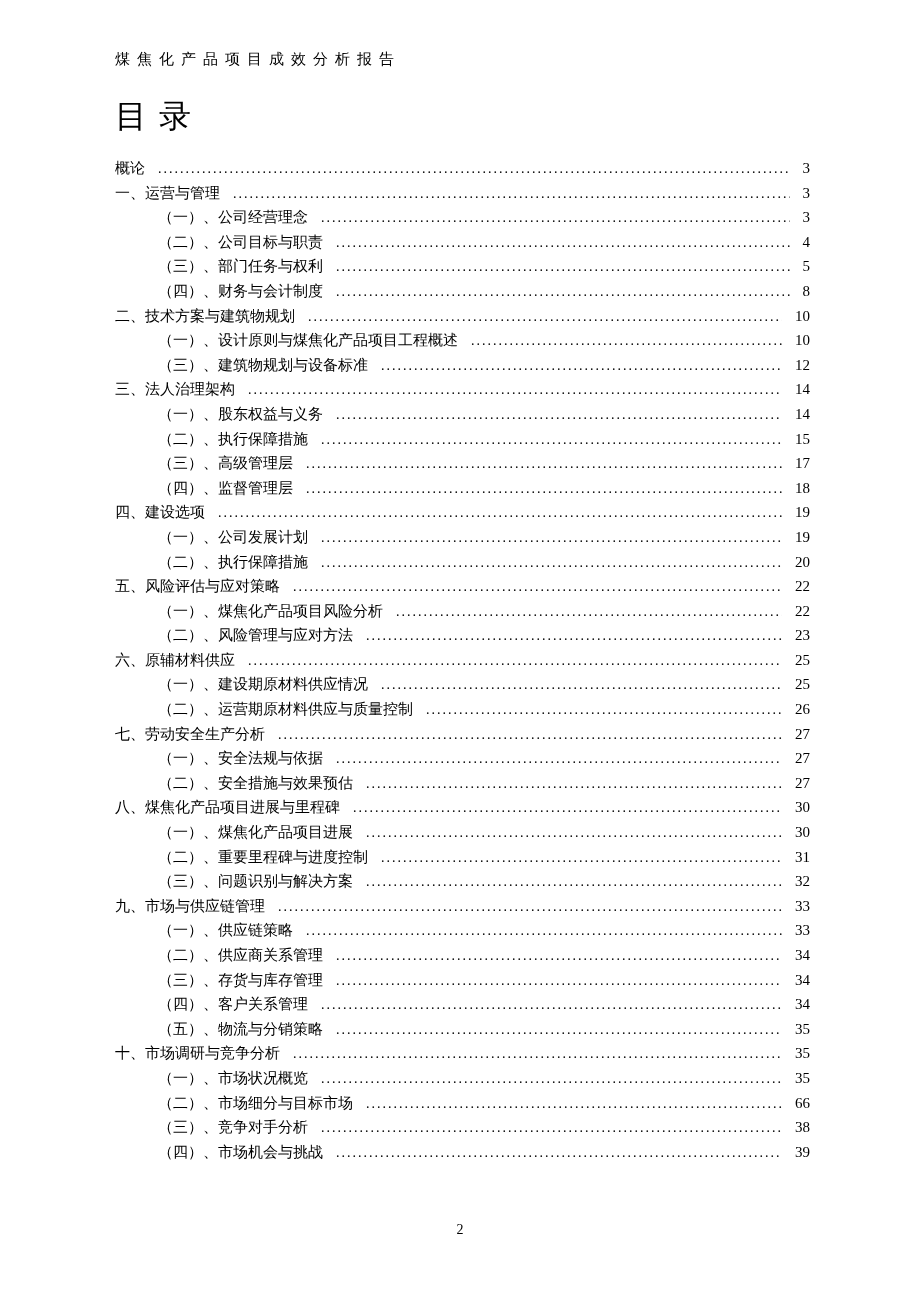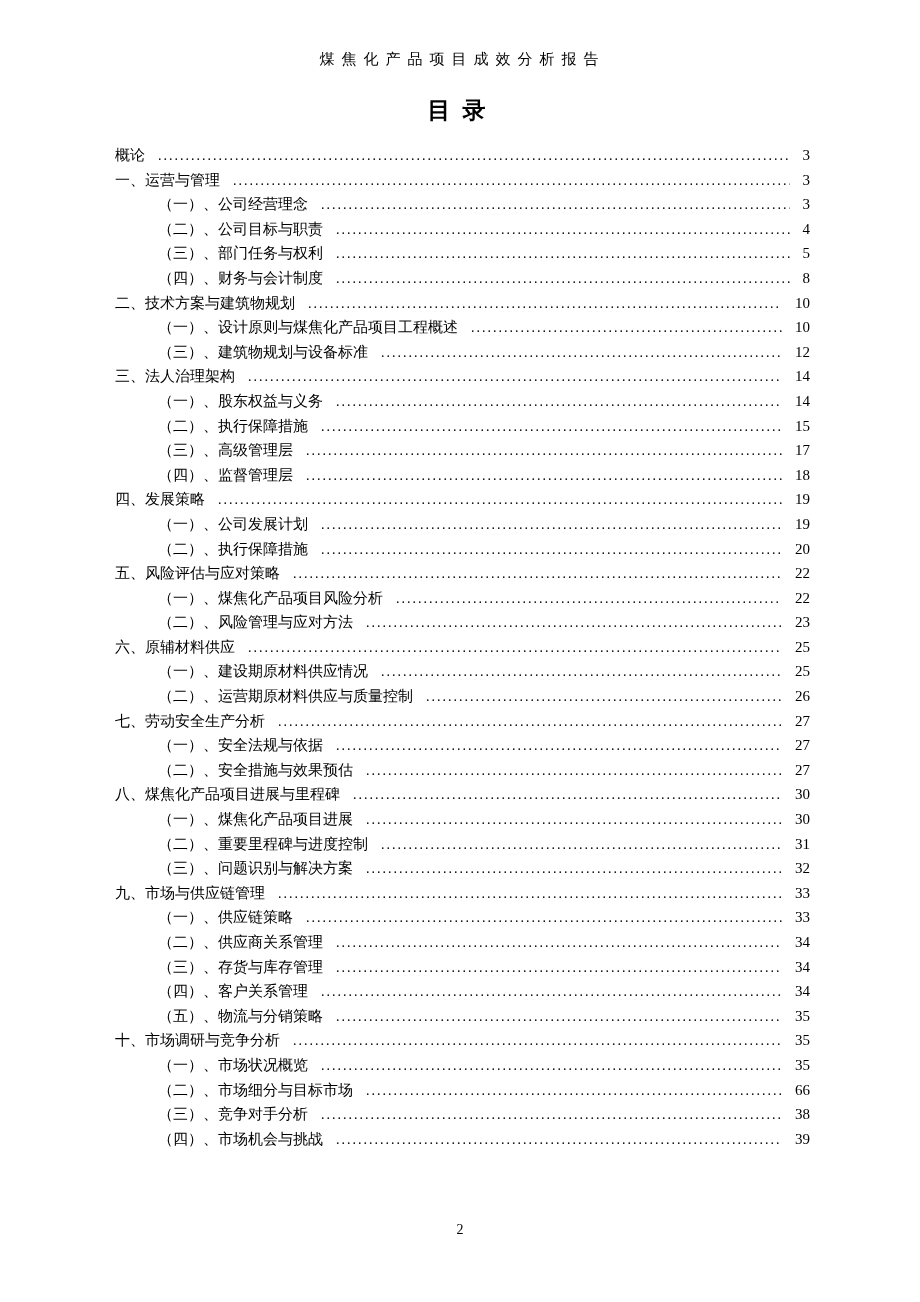--- a/index.html
+++ b/index.html
@@ -6,30 +6,28 @@
     body {
       background: #fff;
       font-family: "SimSun", "宋体", serif;
       color: #000;
       width: 920px;
       height: 1302px;
       position: relative;
       padding: 50px 110px 0 115px;
     }
     .header {
-      text-align: center;
       font-size: 15px;
       letter-spacing: 7px;
       margin-bottom: 26px;
       font-family: "SimSun", "宋体", serif;
     }
     .title {
-      text-align: center;
-      font-size: 23px;
-      font-weight: bold;
+      font-size: 32px;
+      font-weight: normal;
       letter-spacing: 12px;
       margin-bottom: 22px;
       font-family: "SimSun", "宋体", serif;
     }
     .toc {
       font-size: 15px;
       line-height: 1.0;
     }
     .toc-row {
       display: flex;
@@ -133,21 +131,21 @@
       <span class="toc-label">（三）、高级管理层</span>
       <span class="toc-dots"></span>
       <span class="toc-page">17</span>
     </div>
     <div class="toc-row level2">
       <span class="toc-label">（四）、监督管理层</span>
       <span class="toc-dots"></span>
       <span class="toc-page">18</span>
     </div>
     <div class="toc-row level1">
-      <span class="toc-label">四、发展策略</span>
+      <span class="toc-label">四、建设选项</span>
       <span class="toc-dots"></span>
       <span class="toc-page">19</span>
     </div>
     <div class="toc-row level2">
       <span class="toc-label">（一）、公司发展计划</span>
       <span class="toc-dots"></span>
       <span class="toc-page">19</span>
     </div>
     <div class="toc-row level2">
       <span class="toc-label">（二）、执行保障措施</span>

